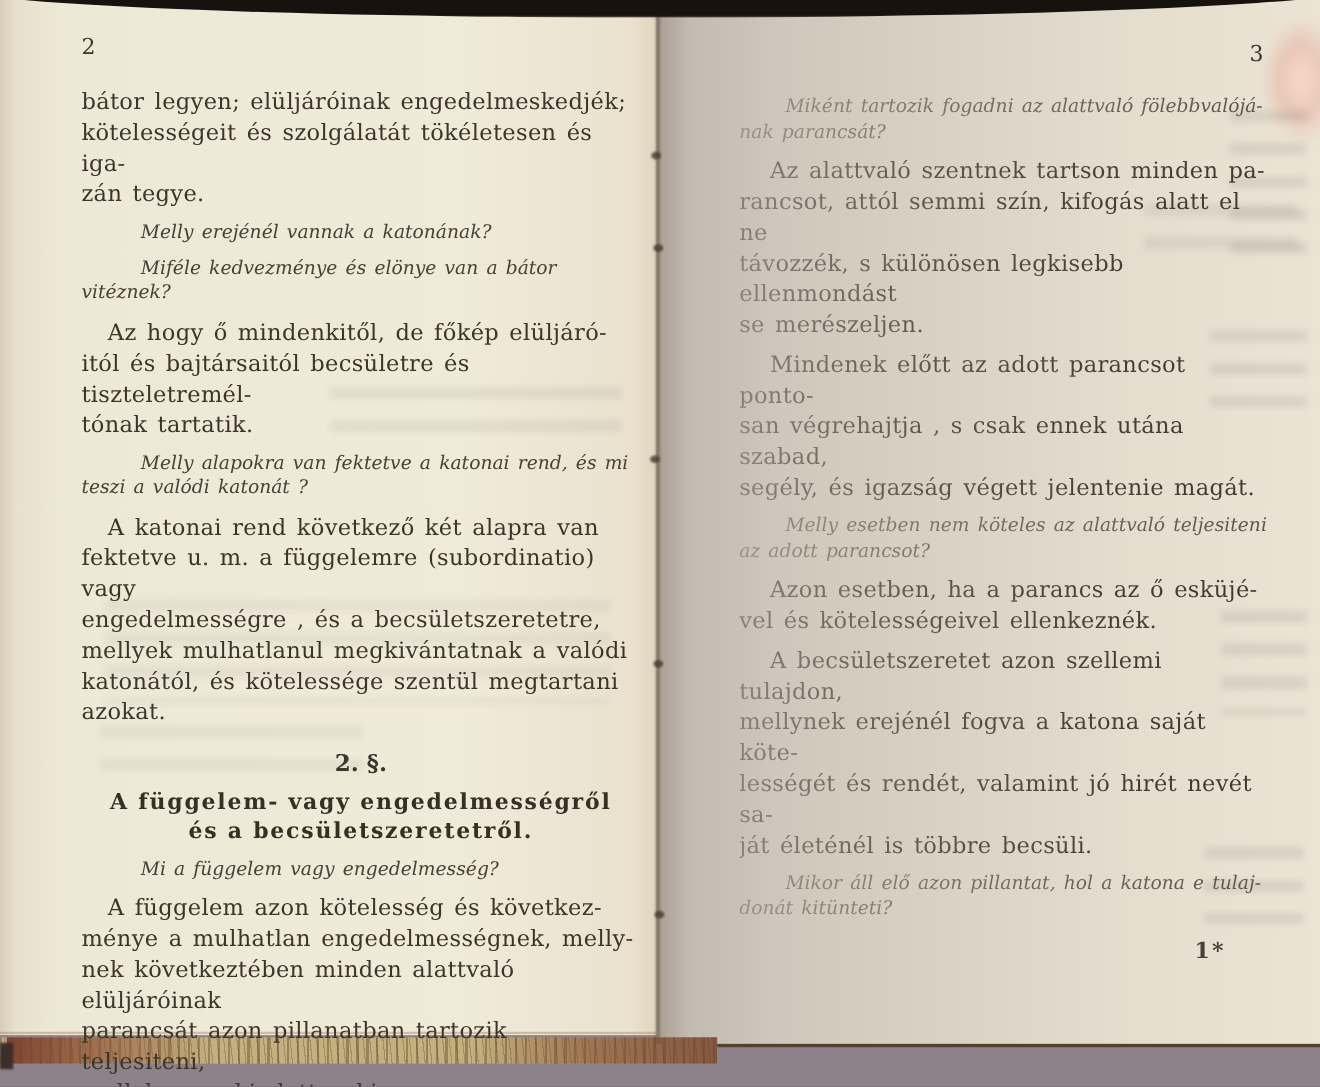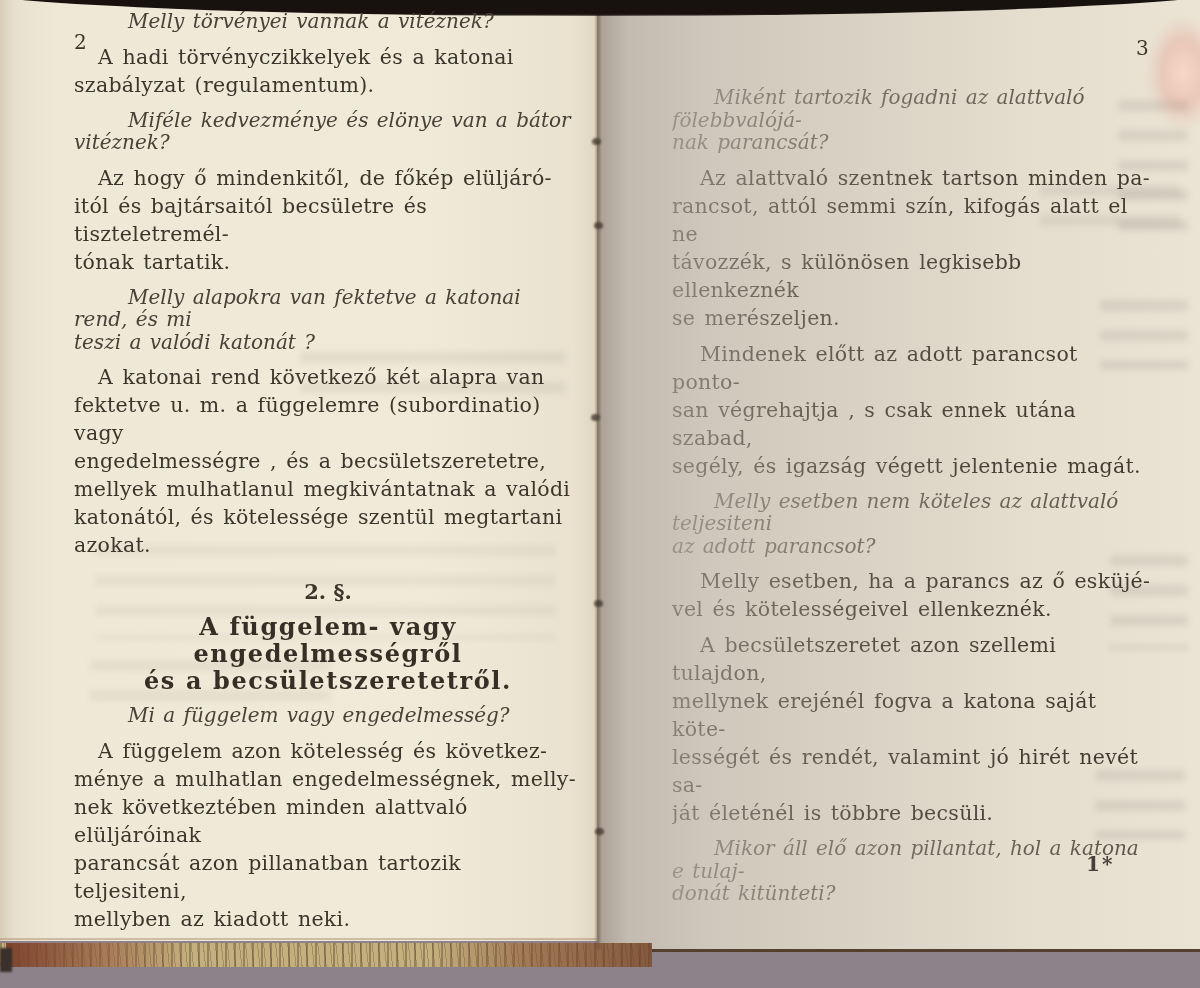--- a/index.html
+++ b/index.html
@@ -89,32 +89,32 @@
     white-space:pre-line;
     font-size:20.5px;line-height:28px;letter-spacing:.3px;word-spacing:2.5px;
     color:#3b352b;
     text-indent:24px;
     margin:8px 0;
   }
   .p-answer.no-indent{text-indent:0;}
   .p-question{
     white-space:pre-line;
     font-style:italic;
-    font-size:20px;line-height:22.5px;word-spacing:2px;
+    font-size:17px;line-height:22.5px;word-spacing:2px;
     color:#474138;
     text-indent:54px;
     margin:10px 0;
   }
   .p-section{
     font-weight:bold;font-size:21px;line-height:26px;
     text-align:center;color:#3b352b;
     margin:20px 0 8px 0;white-space:pre-line;
   }
   .p-heading{
-    font-weight:bold;font-size:24px;line-height:27px;letter-spacing:1.6px;
+    font-weight:bold;font-size:20px;line-height:27px;letter-spacing:1.6px;
     text-align:center;color:#352f26;
     margin:6px 0 8px 0;white-space:pre-line;
   }
   .first-block{margin-top:78px;}
   .right-content .first-block{margin-top:86px;}
   .right-content .p-question{text-indent:42px;}
   .right-content .p-answer{text-indent:28px;}
 
   
   .right-content .p-answer{color:#544e44;}
@@ -179,23 +179,24 @@
   <div class="ghost g4"></div>
   <div class="ghost g5"></div>
   <div class="ghost g6"></div>
   <div class="ghost g7"></div>
   <div class="ghost g8"></div>
 
   <div class="page-number page-number-left">2</div>
   <div class="page-number page-number-right">3</div>
 
   <div class="page-content left-content">
-    <p class="p-question">Melly törvényei vannak a vitéznek?</p>
-    <p class="p-answer">A hadi törvényczikkelyek és a katonai
-szabályzat (regulamentum).</p>
+    <p class="p-answer no-indent first-block">bátor legyen; elüljáróinak engedelmeskedjék;
+kötelességeit és szolgálatát tökéletesen és iga-
+zán tegye.</p>
+    <p class="p-question">Melly erejénél vannak a katonának?</p>
     <p class="p-question">Miféle kedvezménye és elönye van a bátor vitéznek?</p>
     <p class="p-answer">Az hogy ő mindenkitől, de főkép elüljáró-
 itól és bajtársaitól becsületre és tiszteletremél-
 tónak tartatik.</p>
     <p class="p-question">Melly alapokra van fektetve a katonai rend, és mi
 teszi a valódi katonát ?</p>
     <p class="p-answer">A katonai rend következő két alapra van
 fektetve u. m. a függelemre (subordinatio) vagy
 engedelmességre , és a becsületszeretetre,
 mellyek mulhatlanul megkivántatnak a valódi
@@ -210,28 +211,28 @@
 nek következtében minden alattvaló elüljáróinak
 parancsát azon pillanatban tartozik teljesiteni,
 mellyben az kiadott neki.</p>
   </div>
 
   <div class="page-content right-content">
     <p class="p-question first-block">Miként tartozik fogadni az alattvaló fölebbvalójá-
 nak parancsát?</p>
     <p class="p-answer">Az alattvaló szentnek tartson minden pa-
 rancsot, attól semmi szín, kifogás alatt el ne
-távozzék, s különösen legkisebb ellenkeznék
+távozzék, s különösen legkisebb ellenmondást
 se merészeljen.</p>
     <p class="p-answer">Mindenek előtt az adott parancsot ponto-
 san végrehajtja , s csak ennek utána szabad,
 segély, és igazság végett jelentenie magát.</p>
     <p class="p-question">Melly esetben nem köteles az alattvaló teljesiteni
 az adott parancsot?</p>
-    <p class="p-answer">Melly esetben, ha a parancs az ő esküjé-
+    <p class="p-answer">Azon esetben, ha a parancs az ő esküjé-
 vel és kötelességeivel ellenkeznék.</p>
     <p class="p-answer">A becsületszeretet azon szellemi tulajdon,
 mellynek erejénél fogva a katona saját köte-
 lességét és rendét, valamint jó hirét nevét sa-
 ját életénél is többre becsüli.</p>
     <p class="p-question">Mikor áll elő azon pillantat, hol a katona e tulaj-
 donát kitünteti?</p>
 
   </div>
 

